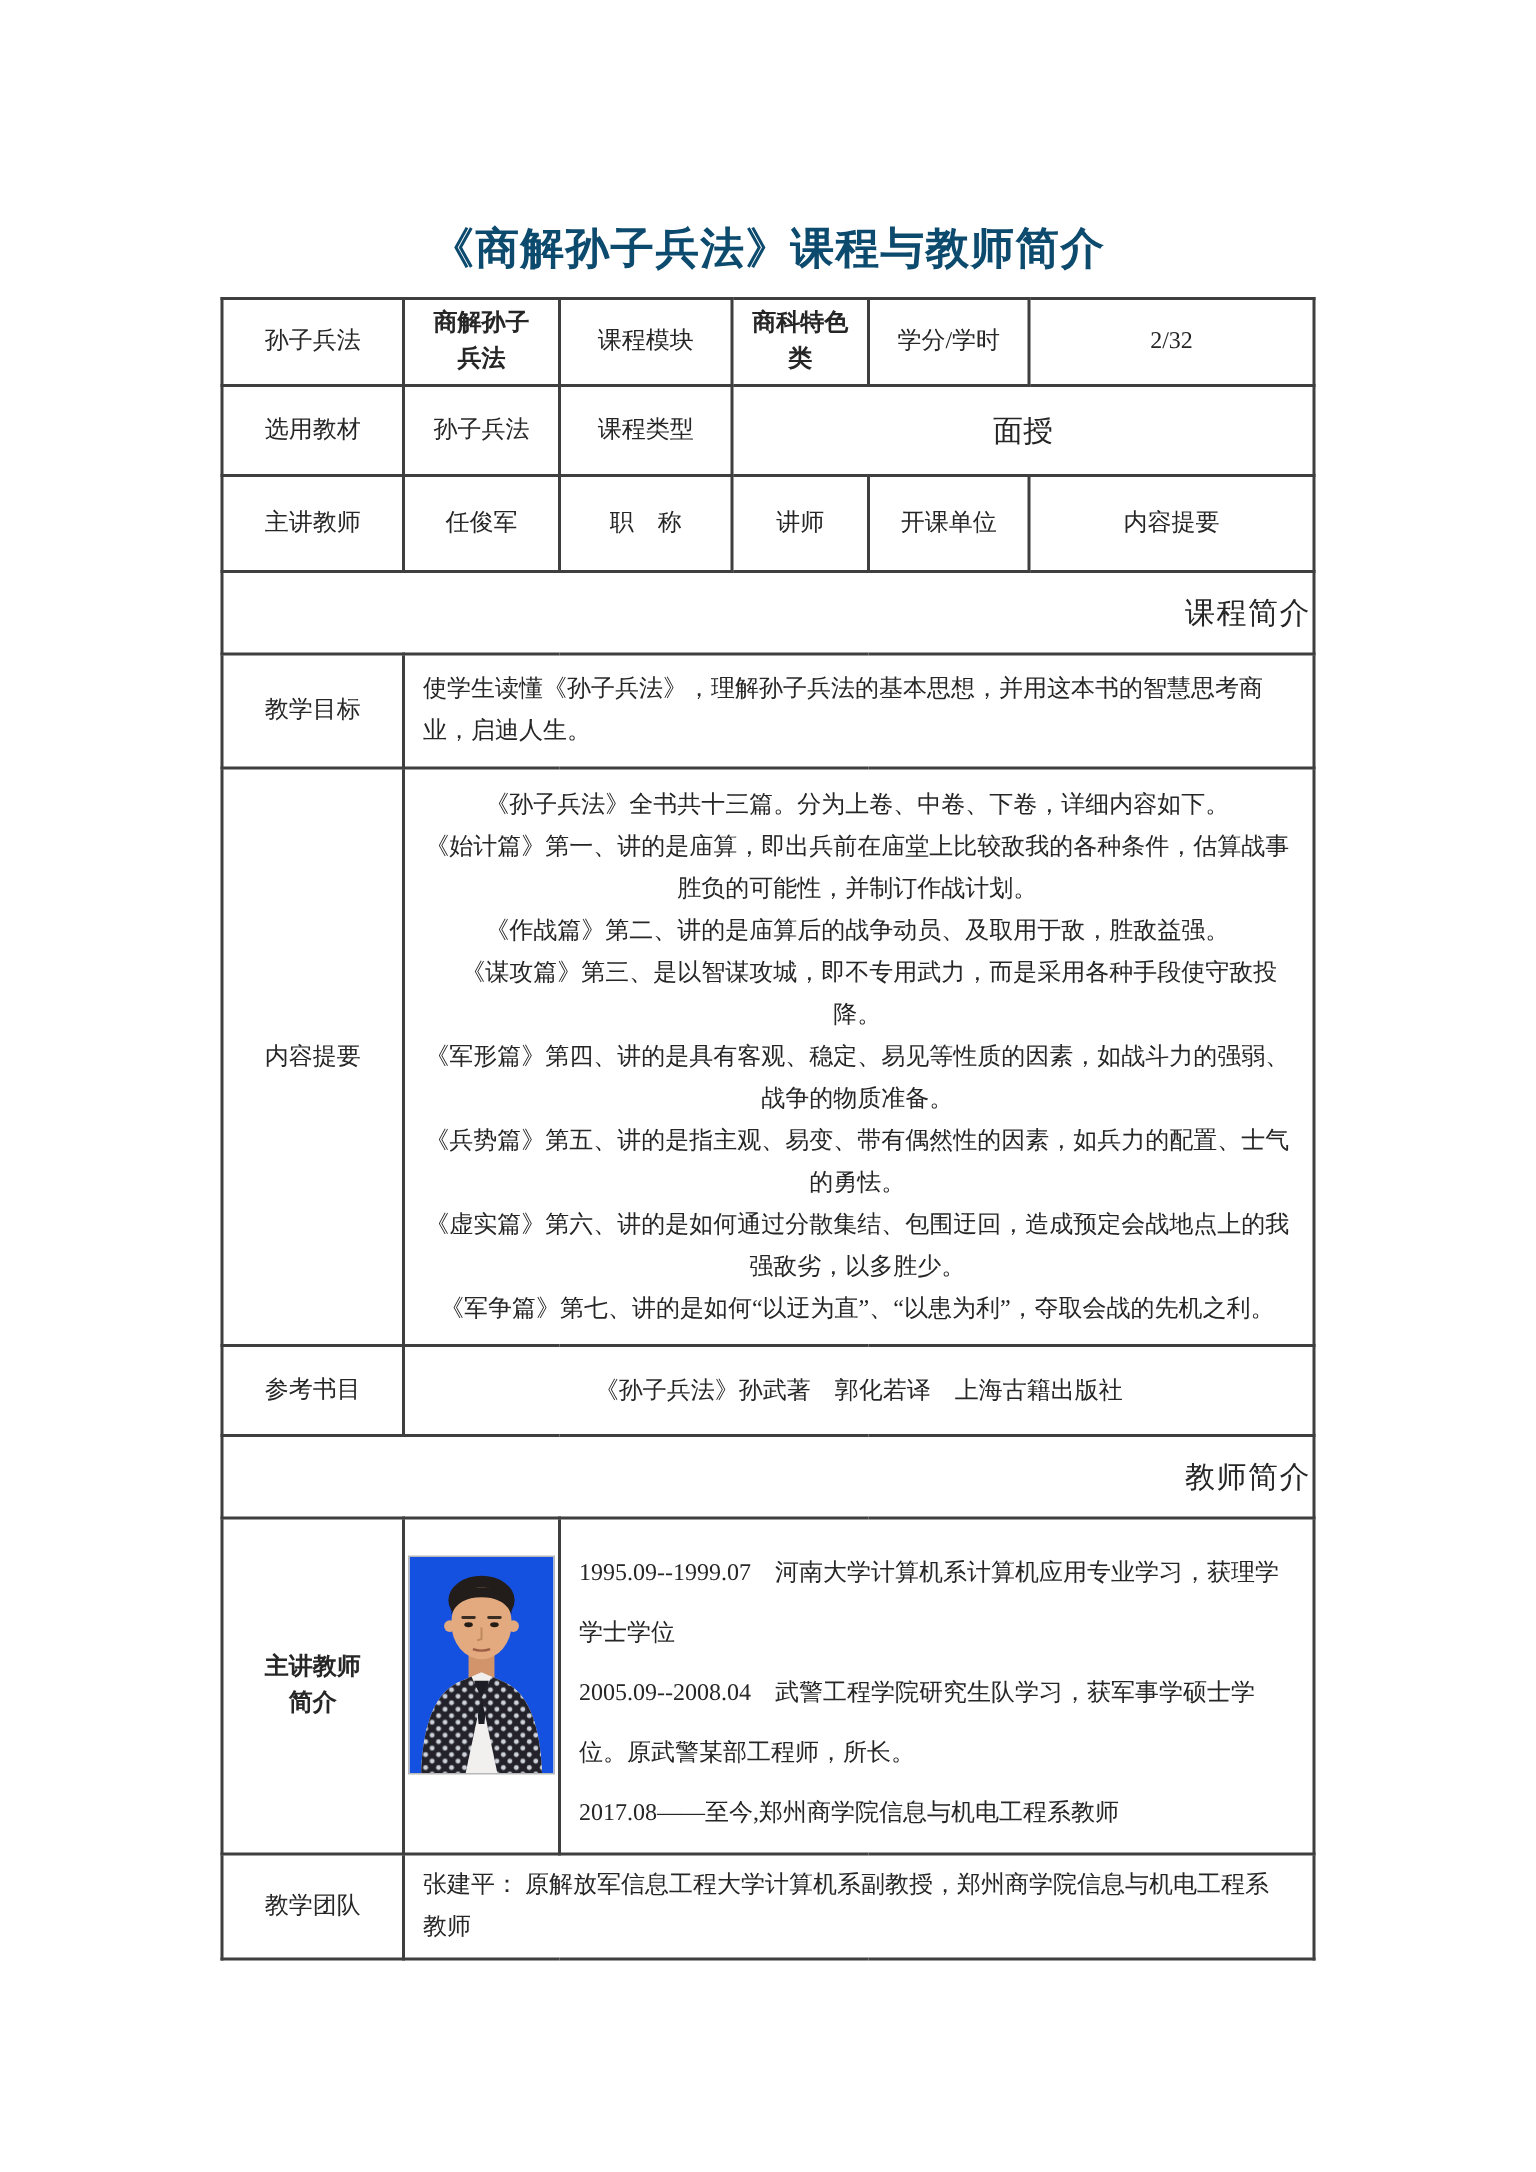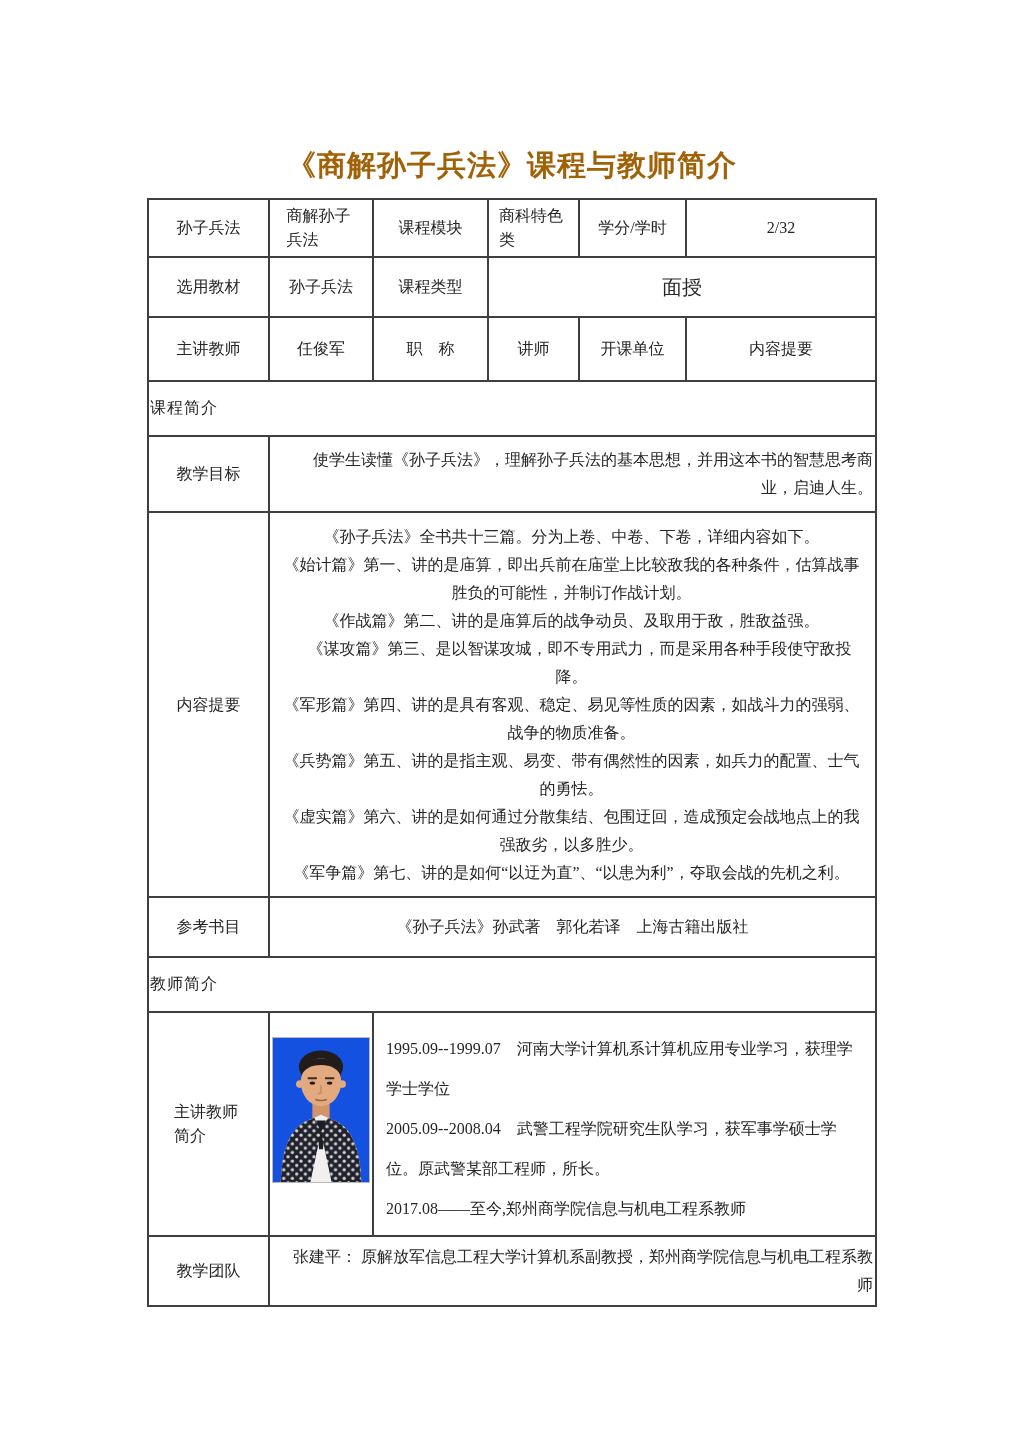--- a/index.html
+++ b/index.html
@@ -16,21 +16,21 @@
   }
   .page {
     padding-top: 146px;
   }
   .doc-title {
     margin: 0 0 12px 0;
     text-align: center;
     font-size: 29px;
     font-weight: bold;
     letter-spacing: 1px;
-    color: #a16207;
+    color: #0c4a6e;
   }
   table.course-table {
     border-collapse: collapse;
     table-layout: fixed;
     width: 730px;
     margin: 0 auto;
   }
   td {
     border: 2px solid #3f3f3f;
     font-size: 16px;
@@ -43,35 +43,36 @@
     line-height: 24px;
   }
   td.val {
     text-align: center;
     padding: 2px 4px;
     line-height: 24px;
   }
   .narrow {
     display: inline-block;
     max-width: 4.3em;
+    text-align: center;
+    vertical-align: middle;
+    font-weight: bold;
+  }
+  td.section-hdr {
+    text-align: right;
+    font-size: 20px;
+    letter-spacing: 1px;
+  }
+  td.big-val {
+    text-align: center;
+    font-size: 20px;
+  }
+  td.text-cell {
     text-align: left;
-    vertical-align: middle;
-  }
-  td.section-hdr {
-    text-align: left;
-    font-size: 16px;
-    letter-spacing: 1px;
-  }
-  td.big-val {
-    text-align: center;
-    font-size: 20px;
-  }
-  td.text-cell {
-    text-align: right;
-    padding: 6px 2px 6px 12px;
+    padding: 6px 16px 6px 12px;
     line-height: 28px;
   }
   td.paras-cell {
     text-align: center;
     padding: 8px 14px 8px 12px;
     line-height: 28px;
     white-space: pre-wrap;
   }
   td.center-text {
     text-align: center;

